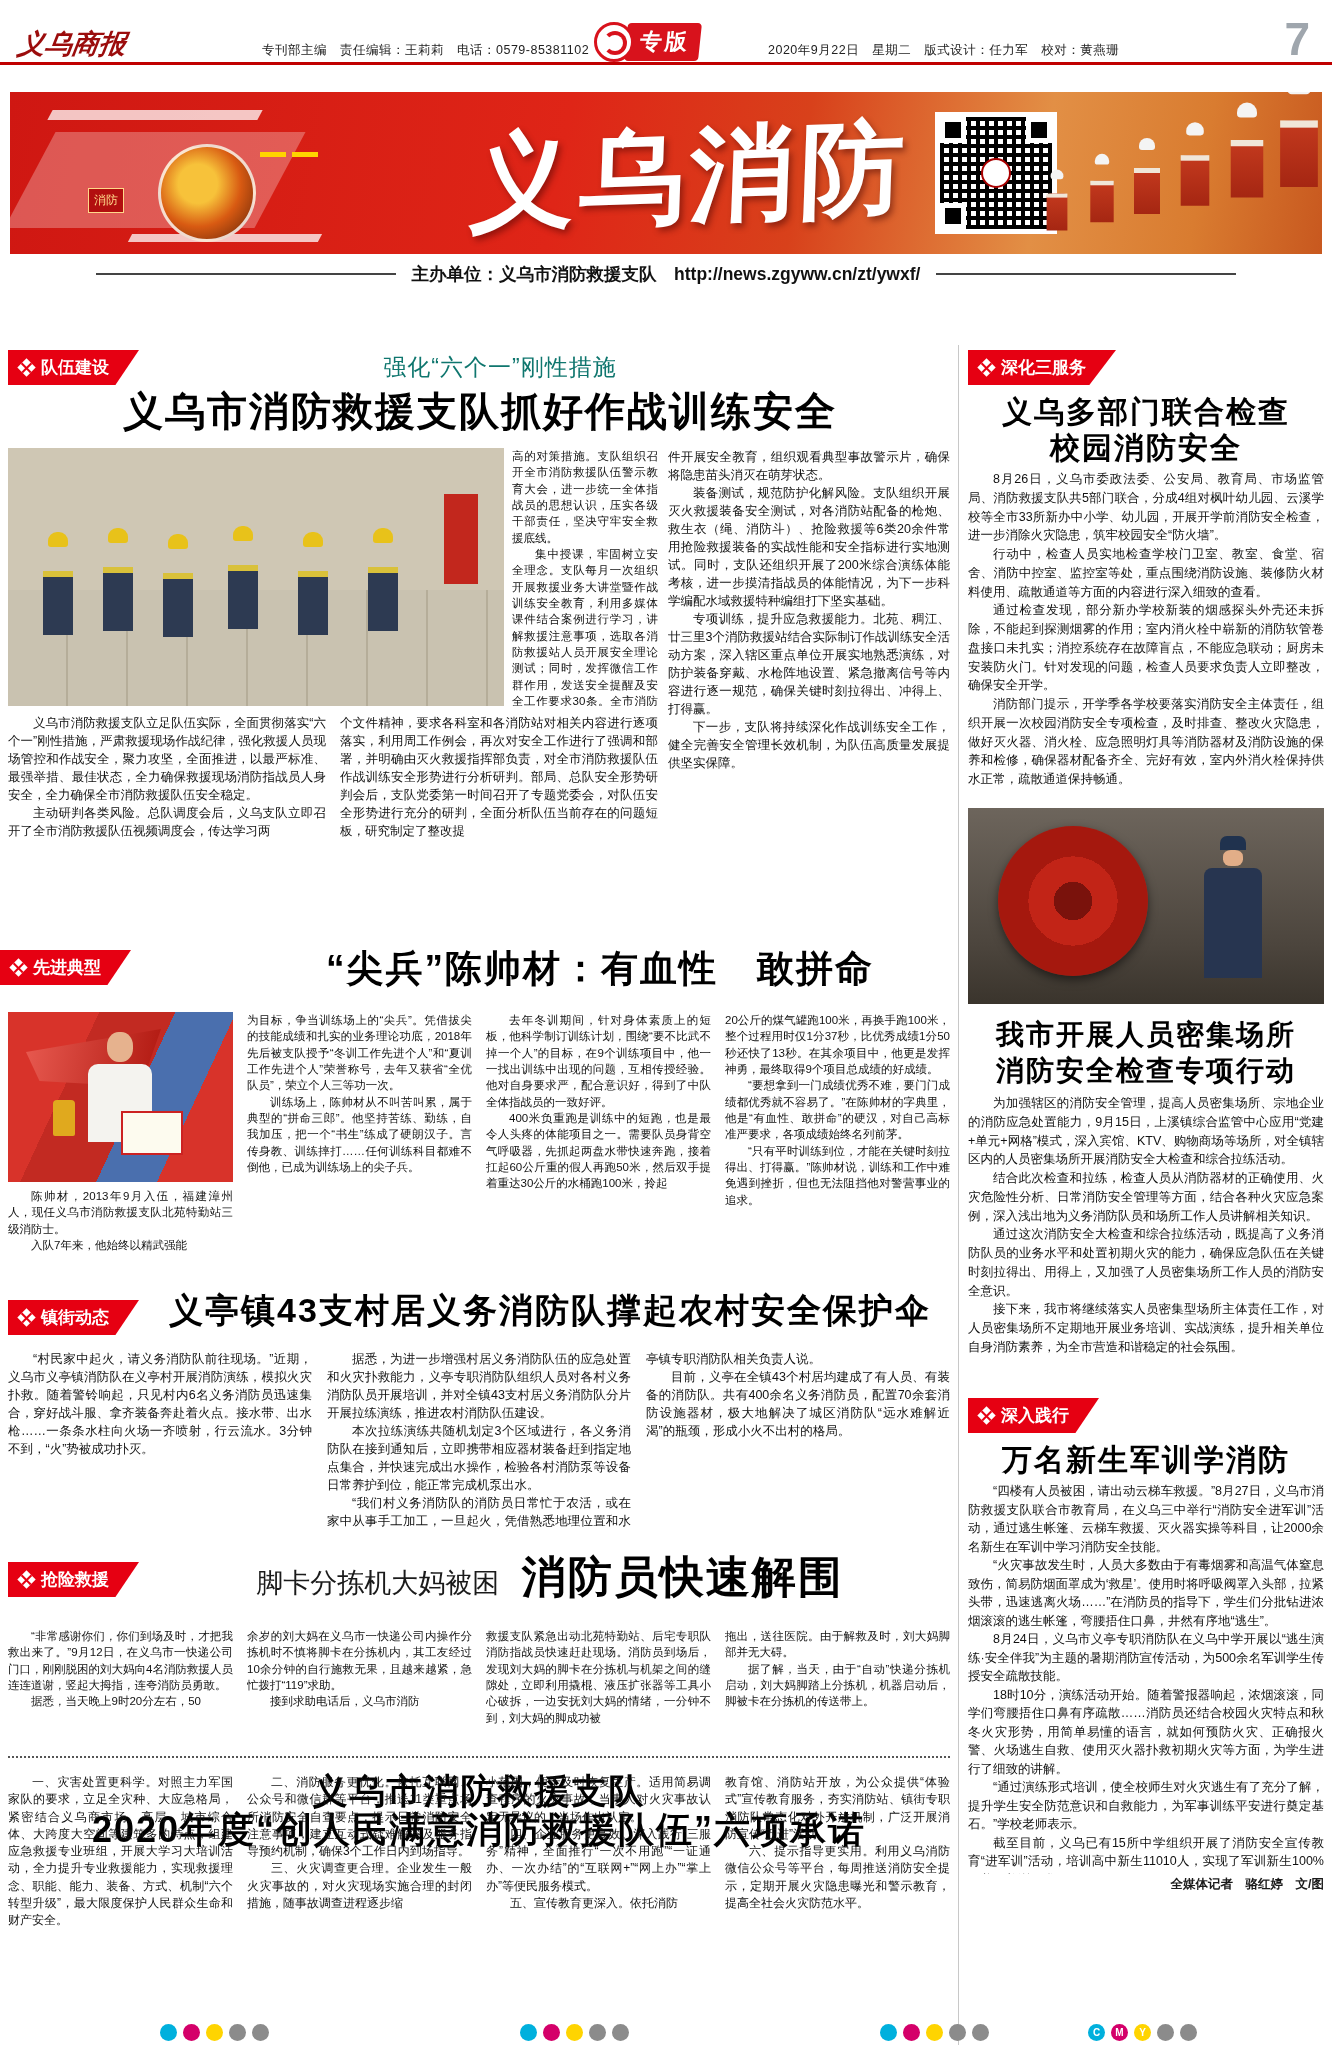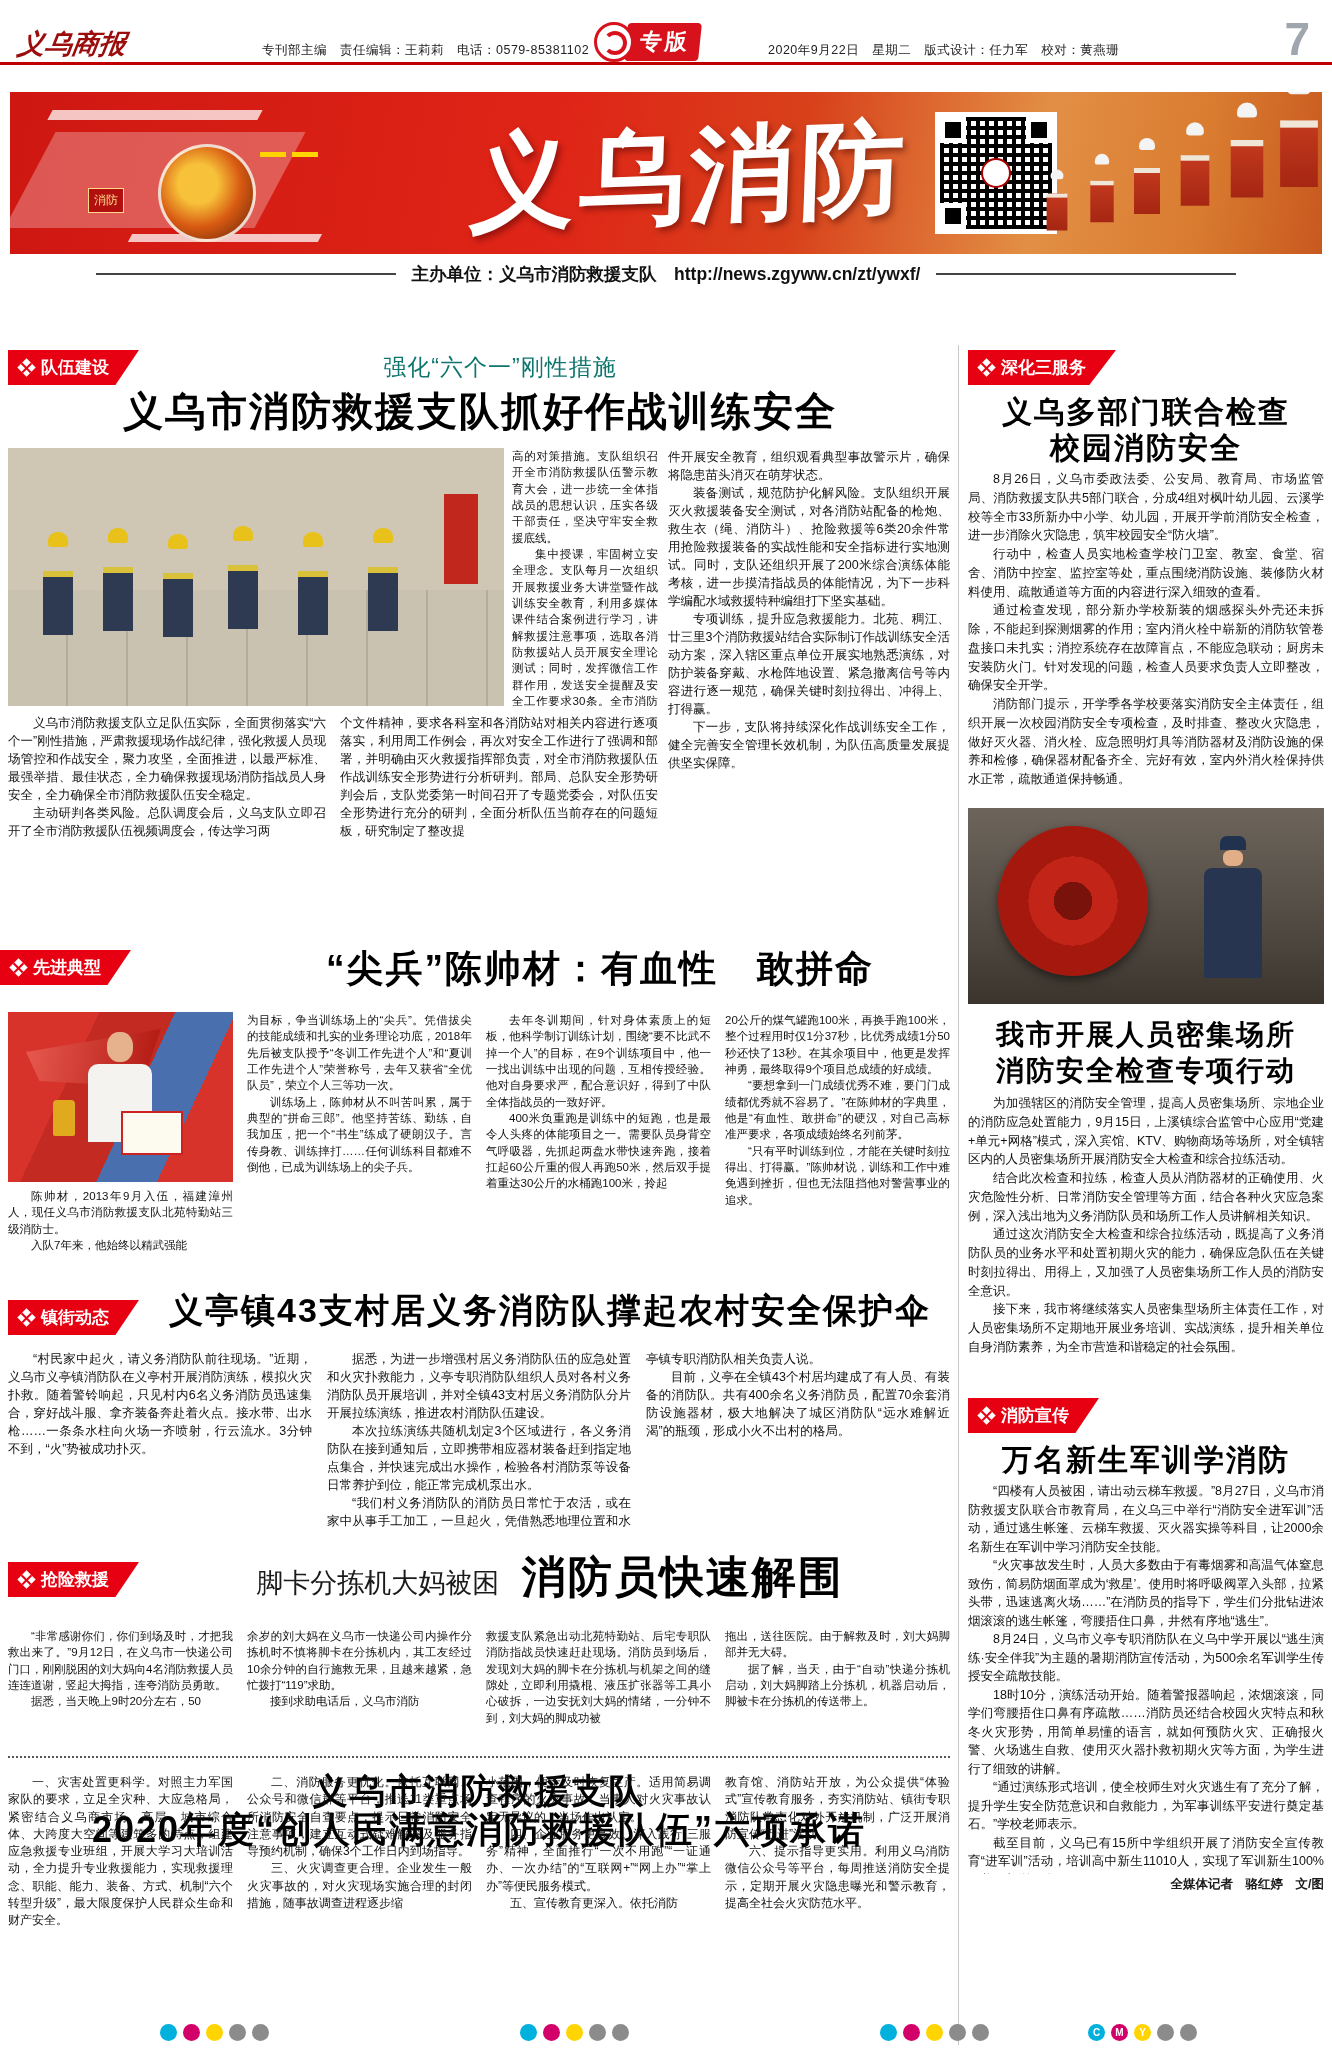--- a/index.html
+++ b/index.html
@@ -393,21 +393,21 @@
   <div class="abs col bodytext" style="left:968px;top:1094px;width:356px;height:296px;line-height:1.5;">
       <p>为加强辖区的消防安全管理，提高人员密集场所、宗地企业的消防应急处置能力，9月15日，上溪镇综合监管中心应用“党建+单元+网格”模式，深入宾馆、KTV、购物商场等场所，对全镇辖区内的人员密集场所开展消防安全大检查和综合拉练活动。</p>
       <p>结合此次检查和拉练，检查人员从消防器材的正确使用、火灾危险性分析、日常消防安全管理等方面，结合各种火灾应急案例，深入浅出地为义务消防队员和场所工作人员讲解相关知识。</p>
       <p>通过这次消防安全大检查和综合拉练活动，既提高了义务消防队员的业务水平和处置初期火灾的能力，确保应急队伍在关键时刻拉得出、用得上，又加强了人员密集场所工作人员的消防安全意识。</p>
       <p>接下来，我市将继续落实人员密集型场所主体责任工作，对人员密集场所不定期地开展业务培训、实战演练，提升相关单位自身消防素养，为全市营造和谐稳定的社会氛围。</p>
     </div>
 
   <div class="abs" style="left:968px;top:1398px;">
     <div class="sec-label">
         <span class="diamond"></span>
-      <span>消防宣传</span>
+      <span>深入践行</span>
       </div>
   </div>
   <div class="abs h-main" style="left:968px;top:1440px;width:356px;font-size:30px;">万名新生军训学消防</div>
   <div class="abs col bodytext" style="left:968px;top:1482px;width:356px;height:392px;line-height:1.48;">
       <p>“四楼有人员被困，请出动云梯车救援。”8月27日，义乌市消防救援支队联合市教育局，在义乌三中举行“消防安全进军训”活动，通过逃生帐篷、云梯车救援、灭火器实操等科目，让2000余名新生在军训中学习消防安全技能。</p>
       <p>“火灾事故发生时，人员大多数由于有毒烟雾和高温气体窒息致伤，简易防烟面罩成为‘救星’。使用时将呼吸阀罩入头部，拉紧头带，迅速逃离火场……”在消防员的指导下，学生们分批钻进浓烟滚滚的逃生帐篷，弯腰捂住口鼻，井然有序地“逃生”。</p>
       <p>8月24日，义乌市义亭专职消防队在义乌中学开展以“逃生演练·安全伴我”为主题的暑期消防宣传活动，为500余名军训学生传授安全疏散技能。</p>
       <p>18时10分，演练活动开始。随着警报器响起，浓烟滚滚，同学们弯腰捂住口鼻有序疏散……消防员还结合校园火灾特点和秋冬火灾形势，用简单易懂的语言，就如何预防火灾、正确报火警、火场逃生自救、使用灭火器扑救初期火灾等方面，为学生进行了细致的讲解。</p>
       <p>“通过演练形式培训，使全校师生对火灾逃生有了充分了解，提升学生安全防范意识和自救能力，为军事训练平安进行奠定基石。”学校老师表示。</p>
       <p>截至目前，义乌已有15所中学组织开展了消防安全宣传教育“进军训”活动，培训高中新生11010人，实现了军训新生100%覆盖的普训要求。</p>

